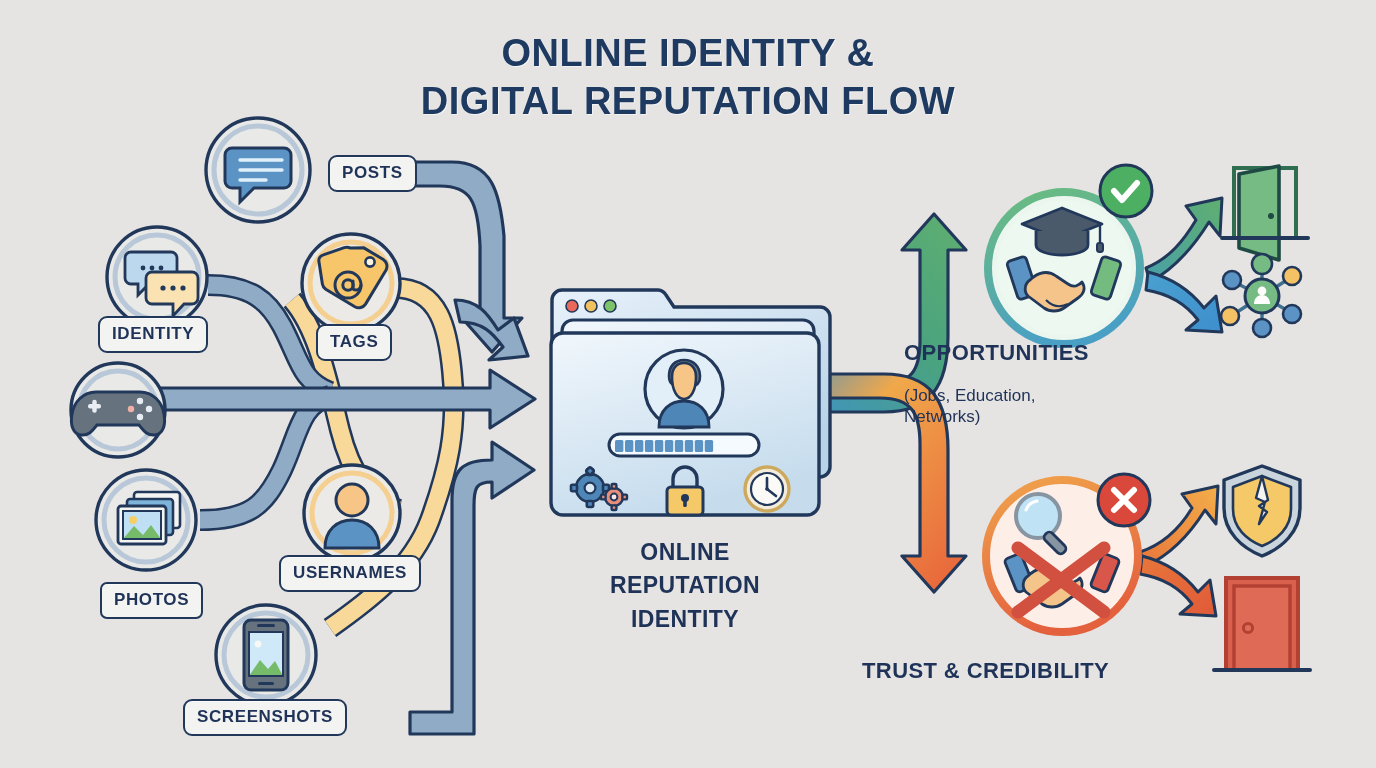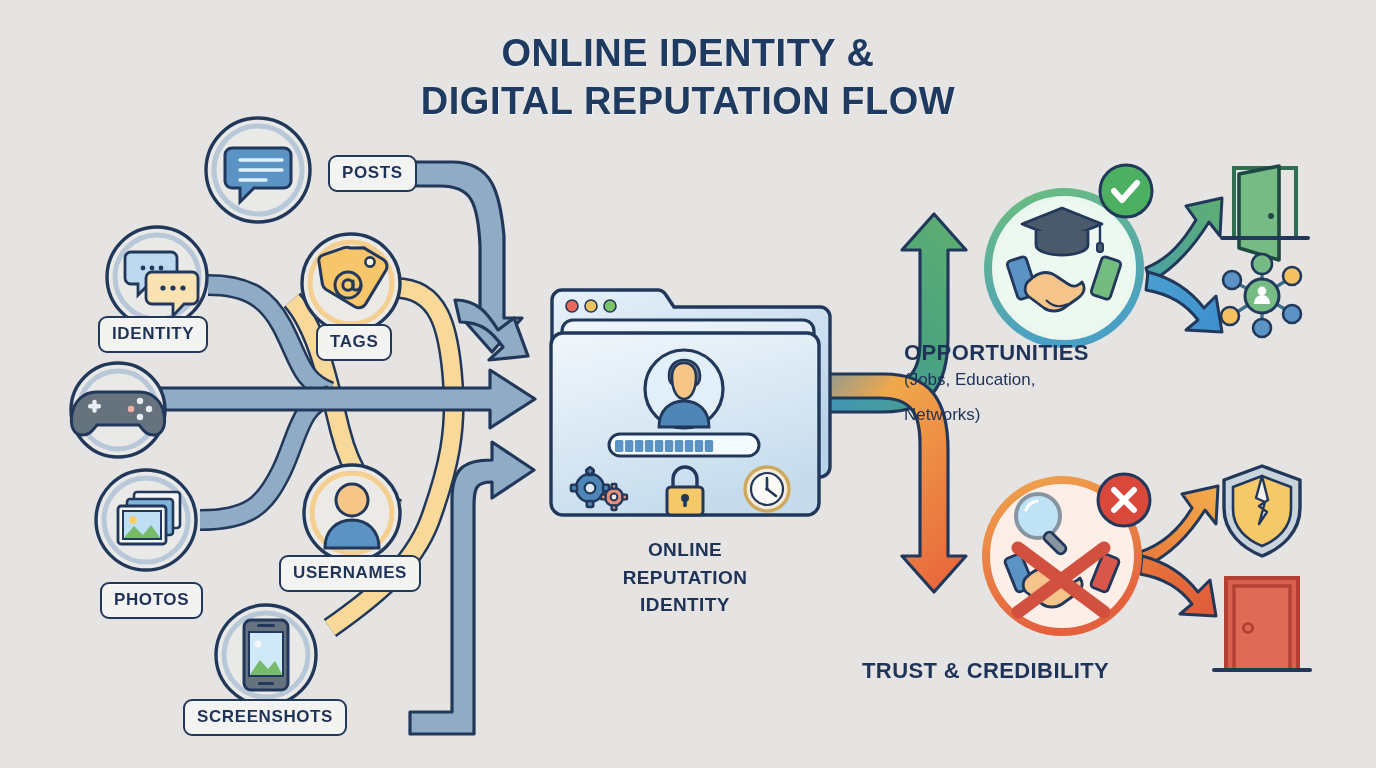--- a/index.html
+++ b/index.html
@@ -25,25 +25,25 @@
     background:#f3f3f2;border:2.5px solid #21385b;border-radius:9px;
     color:#1f3257;font-weight:bold;font-size:17px;letter-spacing:.6px;
     padding:6px 12px 7px;white-space:nowrap;
     box-shadow:0 1px 0 rgba(255,255,255,.6) inset;
   }
 
   .outlbl{
     position:absolute;text-align:left;color:#1f3257;white-space:nowrap;
   }
   .outlbl .main{font-weight:bold;font-size:22px;letter-spacing:.4px;}
-  .outlbl .sub{font-size:17px;line-height:1.25;margin-top:3px;font-weight:normal;}
+  .outlbl .sub{font-size:17px;line-height:1.25;margin-top:19px;font-weight:normal;}
 
   .centerlbl{
     position:absolute;text-align:center;color:#1f3257;
-    font-weight:bold;font-size:19px;line-height:1.45;letter-spacing:.4px;
+    font-weight:bold;font-size:23px;line-height:1.45;letter-spacing:.4px;
   }
 </style>
 </head>
 <body>
 
 <div id="stage">
 
   <svg class="layer" viewBox="0 0 1376 768">
     <defs>
       <linearGradient id="gradUp" x1="0" y1="1" x2="1" y2="0">
@@ -434,33 +434,33 @@
       <rect x="1226" y="578" width="72" height="92" fill="#d9604c" stroke="#b24133" stroke-width="4"></rect>
       <rect x="1234" y="586" width="56" height="84" fill="#df6b56" stroke="#b24133" stroke-width="3.4"></rect>
       <circle cx="1248" cy="628" r="4.6" fill="none" stroke="#b24133" stroke-width="3"></circle>
       <line x1="1214" y1="670" x2="1310" y2="670" stroke="#21385b" stroke-width="4" stroke-linecap="round"></line>
     </g>
   </svg>
 
   <div class="pill" style="left:328px;top:155px;">POSTS</div>
   <div class="pill" style="left:98px;top:316px;">IDENTITY</div>
   <div class="pill" style="left:316px;top:324px;text-align:center;">TAGS</div>
-  <div class="pill" style="left:100px;top:582px;">PHOTOS</div>
+  <div class="pill" style="left:100px;top:582px;border-radius:7px;">PHOTOS</div>
   <div class="pill" style="left:279px;top:555px;">USERNAMES</div>
   <div class="pill" style="left:183px;top:699px;">SCREENSHOTS</div>
 
   <div class="centerlbl" style="left:565px;top:536px;width:240px;">
     <div>ONLINE</div>
     <div>REPUTATION</div>
     <div>IDENTITY</div>
   </div>
 
   <div class="outlbl" style="left:904px;top:340px;width:320px;">
     <div class="main">OPPORTUNITIES</div>
     <div class="sub">(Jobs, Education,</div>
-    <div class="sub" style="margin-top:14px;">Networks)</div>
+    <div class="sub" style="margin-top:0;">Networks)</div>
   </div>
 
   <div class="outlbl" style="left:862px;top:658px;width:400px;">
     <div class="main">TRUST &amp; CREDIBILITY</div>
   </div>
 
 </div>
 
 </body></html>

